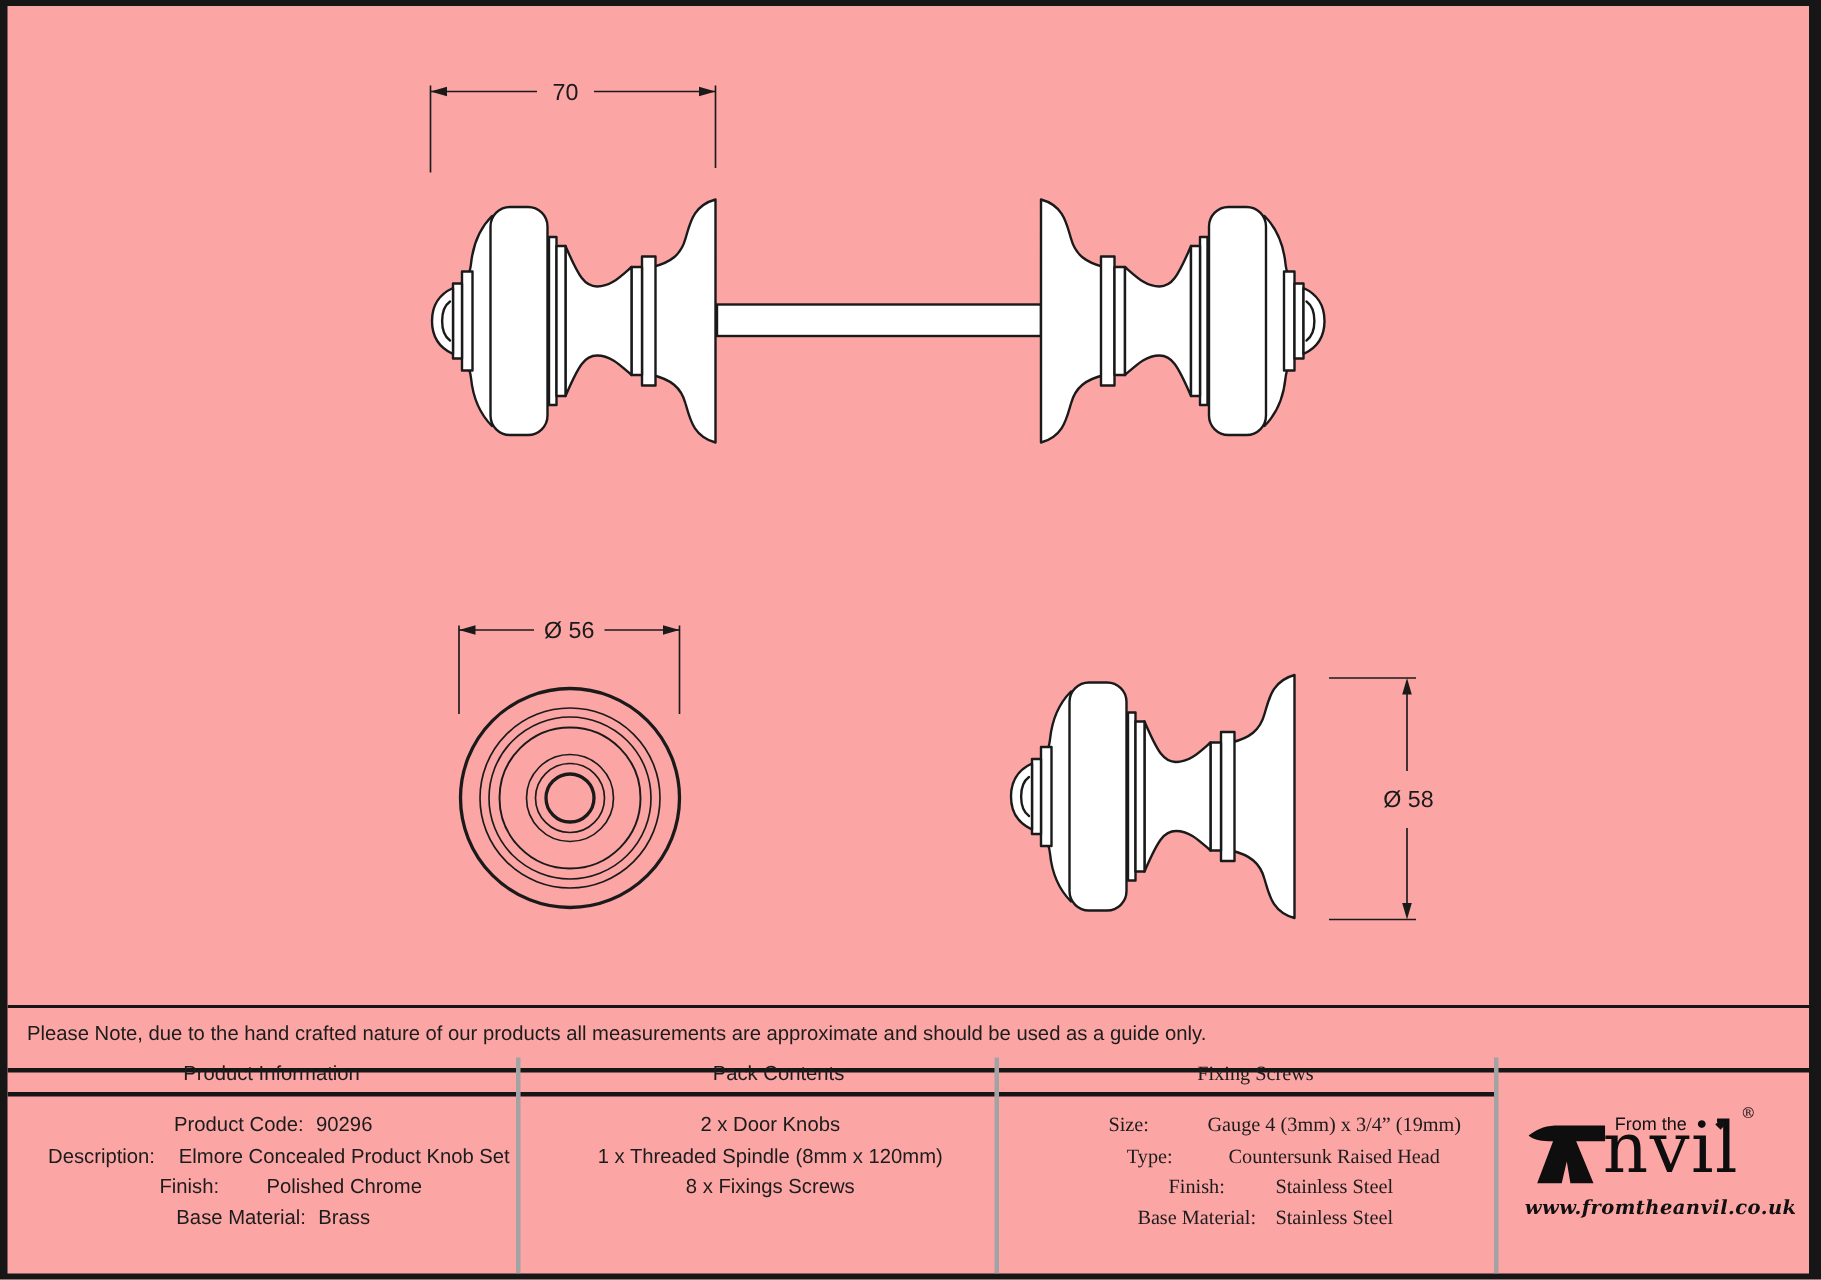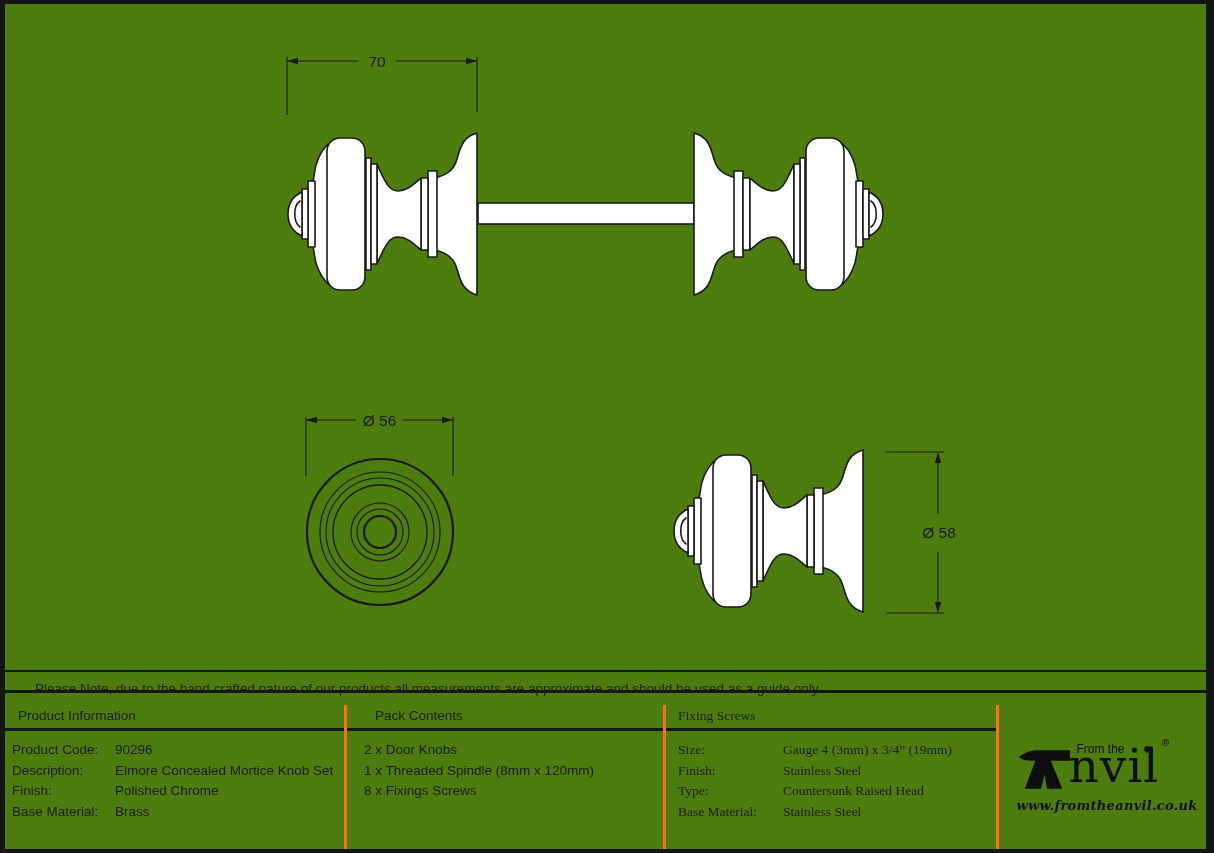--- a/index.html
+++ b/index.html
@@ -1,37 +1,37 @@
 <!DOCTYPE html>
 <html><head>
 <meta charset="utf-8">
 <style>
   html,body{margin:0;padding:0;background:#888;}
   .page{
     position:relative;
     width:1214px;height:853px;
-    background:#4d7c0f;
+    background:#fca5a5;
     box-sizing:border-box;
     border-style:solid;border-color:#161616;
     border-width:4px 8px 4px 5px;
     font-family:"Liberation Sans",sans-serif;
     color:#1c1c1c;
     overflow:hidden;
   }
   .drawing-svg{position:absolute;left:0;top:0;}
   
   .note-bar{
-    position:absolute;left:0;top:666px;width:1201px;height:23px;
+    position:absolute;left:0;top:666px;width:1201px;height:45px;
     box-sizing:border-box;
     border-top:2px solid #161616;border-bottom:3px solid #161616;
-    line-height:33px;padding-left:30px;font-size:13.5px;
+    line-height:33px;padding-left:13px;font-size:13.5px;
   }
   
   .spec-col{position:absolute;top:701px;height:144px;box-sizing:border-box;}
-  .col-border{border-right:3px solid #f97316;}
+  .col-border{border-right:3px solid #a3a3a3;text-align:center;}
   .cell-header{
     box-sizing:border-box;height:26px;border-bottom:3px solid #161616;
     line-height:22px;font-size:13.5px;
   }
   .cell-body{box-sizing:border-box;padding-top:9px;}
   .kv-row{line-height:20.6px;font-size:13.5px;white-space:nowrap;}
   .kv-label{display:inline-block;}
   .list-item{line-height:20.6px;font-size:13.5px;white-space:nowrap;}
   #col-product .cell-header{padding-left:13px;}
   #col-product .cell-body{padding-left:7px;}
@@ -137,21 +137,21 @@
 
   <div class="note-bar">Please Note, due to the hand crafted nature of our products all measurements are approximate and should be used as a guide only.</div>
 
   <div id="col-product" class="spec-col col-border" style="left:0;width:342px;">
     <div class="cell-header">Product Information</div>
     <div class="cell-body">
       <div class="kv-row">
         <span class="kv-label">Product Code:</span><span class="kv-value">90296</span>
       </div>
       <div class="kv-row">
-        <span class="kv-label">Description:</span><span class="kv-value">Elmore Concealed Mortice Knob Set</span>
+        <span class="kv-label">Description:</span><span class="kv-value">Elmore Concealed Product Knob Set</span>
       </div>
       <div class="kv-row">
         <span class="kv-label">Finish:</span><span class="kv-value">Polished Chrome</span>
       </div>
       <div class="kv-row">
         <span class="kv-label">Base Material:</span><span class="kv-value">Brass</span>
       </div>
     </div>
   </div>
 
@@ -164,24 +164,24 @@
     </div>
   </div>
 
   <div id="col-fixing" class="spec-col col-border" style="left:661px;width:333px;font-family:Liberation Serif, serif;">
     <div class="cell-header">Fixing Screws</div>
     <div class="cell-body">
       <div class="kv-row">
         <span class="kv-label">Size:</span><span class="kv-value">Gauge 4 (3mm) x 3/4” (19mm)</span>
       </div>
       <div class="kv-row">
+        <span class="kv-label">Type:</span><span class="kv-value">Countersunk Raised Head</span>
+      </div>
+      <div class="kv-row">
         <span class="kv-label">Finish:</span><span class="kv-value">Stainless Steel</span>
-      </div>
-      <div class="kv-row">
-        <span class="kv-label">Type:</span><span class="kv-value">Countersunk Raised Head</span>
       </div>
       <div class="kv-row">
         <span class="kv-label">Base Material:</span><span class="kv-value">Stainless Steel</span>
       </div>
     </div>
   </div>
 
   <div class="spec-col logo-cell" style="left:994px;width:207px;">
     <div class="logo">
       <svg class="logo-anvil-svg" width="52" height="40" viewBox="0 0 54 41">

